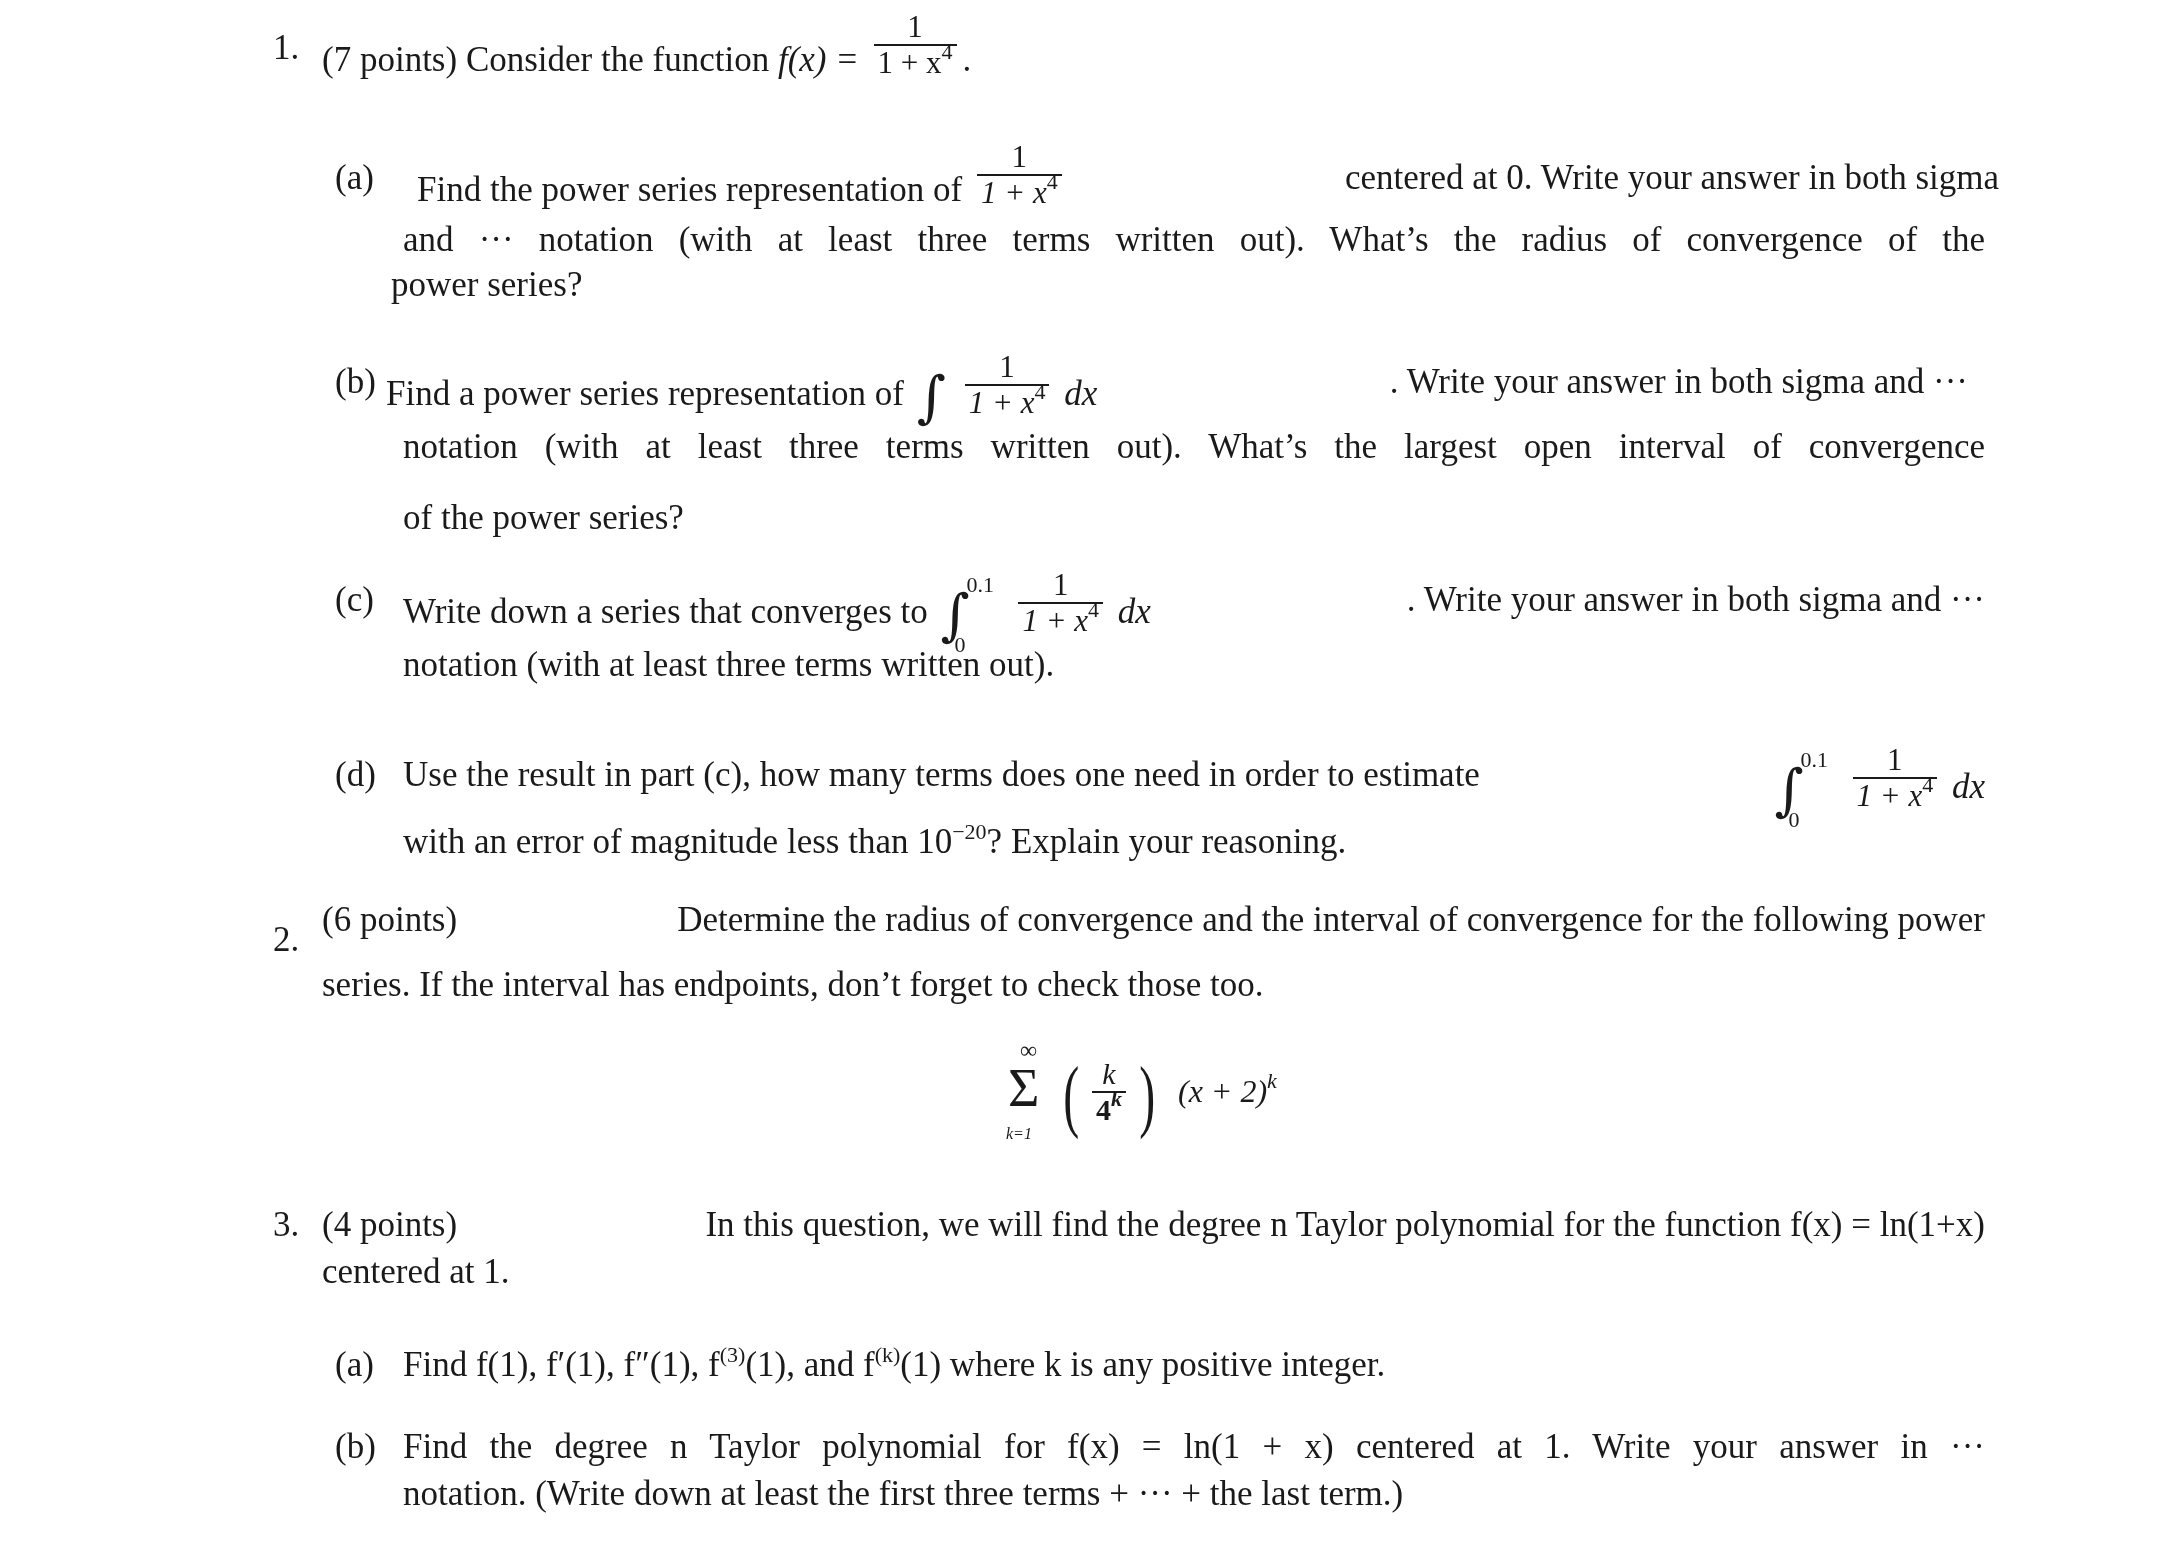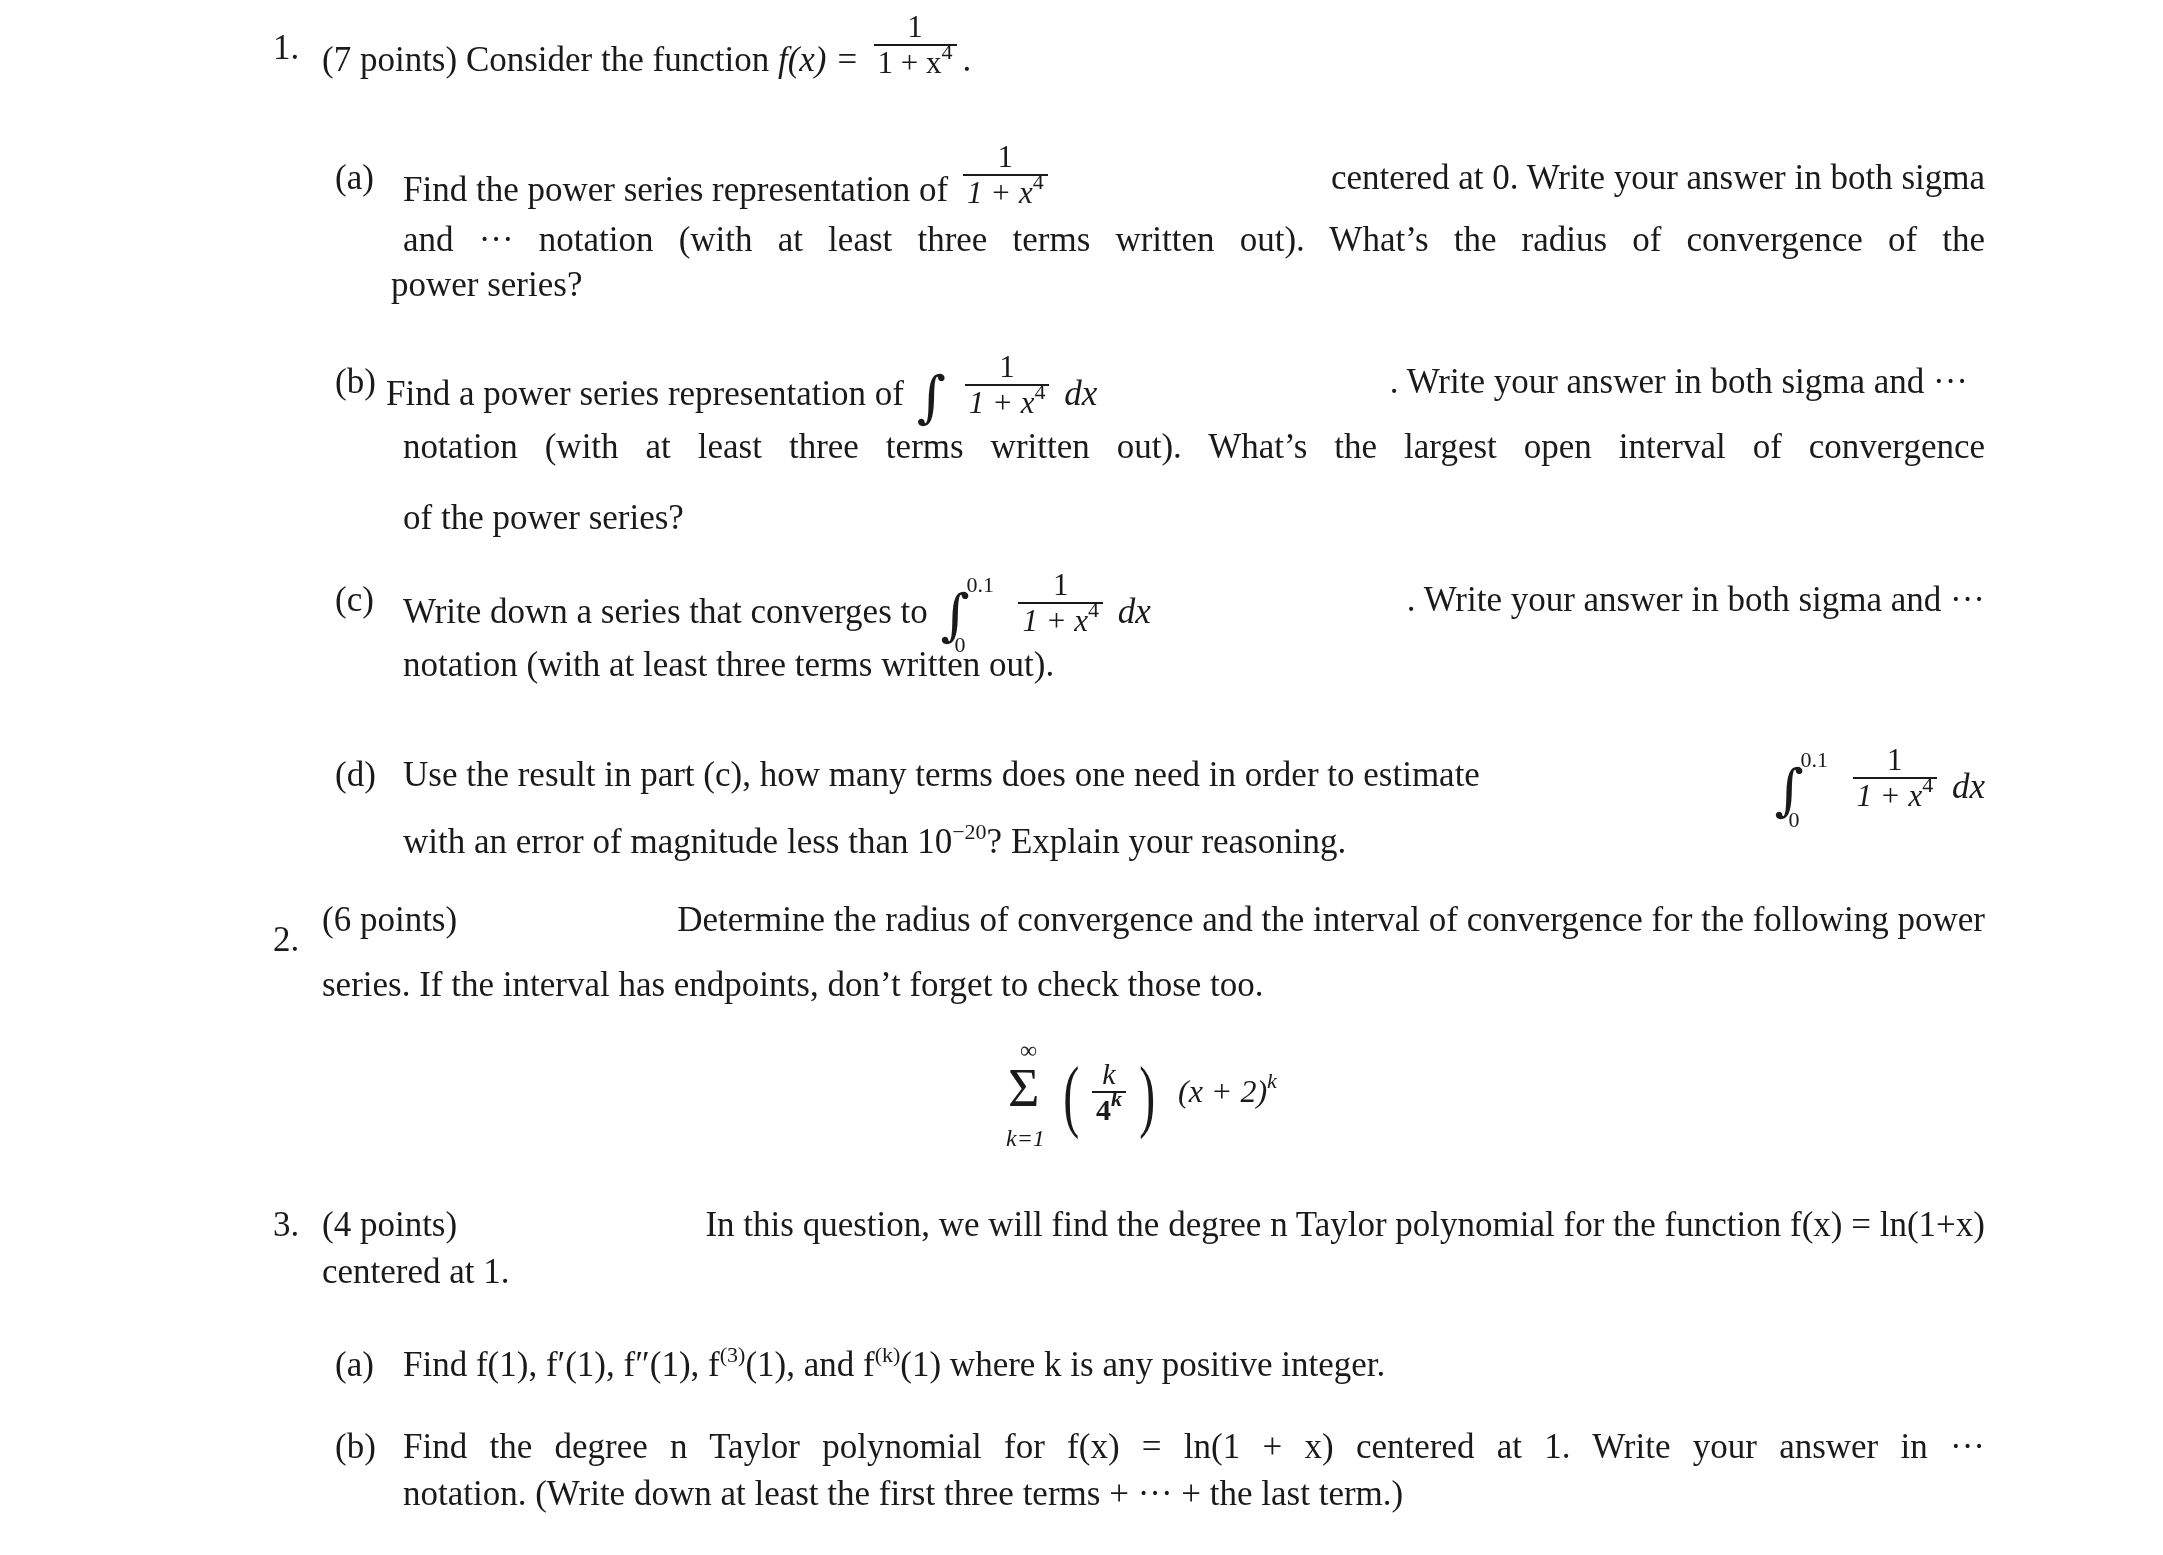--- a/index.html
+++ b/index.html
@@ -25,21 +25,21 @@
   sup { font-size: 22px; line-height: 0; vertical-align: 14px; }
   .intg {
     display: inline-block; position: relative; font-size: 56px; line-height: 40px;
     vertical-align: middle; font-style: italic; font-family: "DejaVu Serif", serif; margin: 0 4px;
   }
   .lim-up { position: absolute; font-size: 22px; left: 26px; top: -30px; font-style: normal; font-family: "Liberation Serif", serif; }
   .lim-lo { position: absolute; font-size: 22px; left: 14px; top: 30px; font-style: normal; font-family: "Liberation Serif", serif; }
   .sum-block { position: absolute; left: 1000px; top: 1035px; width: 330px; height: 140px; font-family: "Liberation Serif", serif; }
   .sigma { position: absolute; left: 8px; top: 26px; font-size: 54px; line-height: 54px; }
   .inf { position: absolute; left: 20px; top: 2px; font-size: 24px; }
-  .kfrom { position: absolute; left: 6px; top: 90px; font-size: 24px; font-style: italic; }
+  .kfrom { position: absolute; left: 6px; top: 90px; font-size: 16px; font-style: italic; }
   .paren { position: absolute; top: 20px; font-size: 80px; line-height: 80px; font-weight: 100; transform: scaleX(0.6); }
   .sfrac { position: absolute; left: 92px; top: 22px; display: flex; flex-direction: column; align-items: center; font-size: 30px; }
   .sfrac .n { line-height: 34px; font-style: italic; }
   .sfrac .d { line-height: 34px; border-top: 2px solid #1a1a1a; padding: 0 4px; font-weight: bold; }
   .after { position: absolute; left: 178px; top: 38px; font-size: 32px; white-space: nowrap; }
 </style>
 </head>
 <body>
 
 <div>
@@ -50,21 +50,21 @@
     <span class="m">f(x) =</span>
     <span class="frac" style="top:-18px;">
       <span class="n">1</span>
       <span class="d"><span>1 + x</span><sup>4</sup></span>
     </span>.
   </div>
 </div>
 
 <div>
   <span class="num" style="left:335px; top:158px;">(a)</span>
-  <div class="line justify" style="left:403px; top:158px; width:1582px;justify-content:space-between;">
+  <div class="line justify" style="left:417px; top:158px; width:1582px;justify-content:space-between;">
     <span>
       <span>Find the power series representation of</span>
       <span class="frac" style="top:-18px;">
         <span class="n">1</span>
         <span class="d"><span class="m">1 + x</span><sup>4</sup></span>
       </span>
     </span>
     <span>centered at 0. Write your answer in both sigma</span>
   </div>
   <div class="line" style="left:403px; top:220px; width:1582px; text-align:justify; text-align-last:justify;">and ··· notation (with at least three terms written out). What’s the radius of convergence of the</div>

